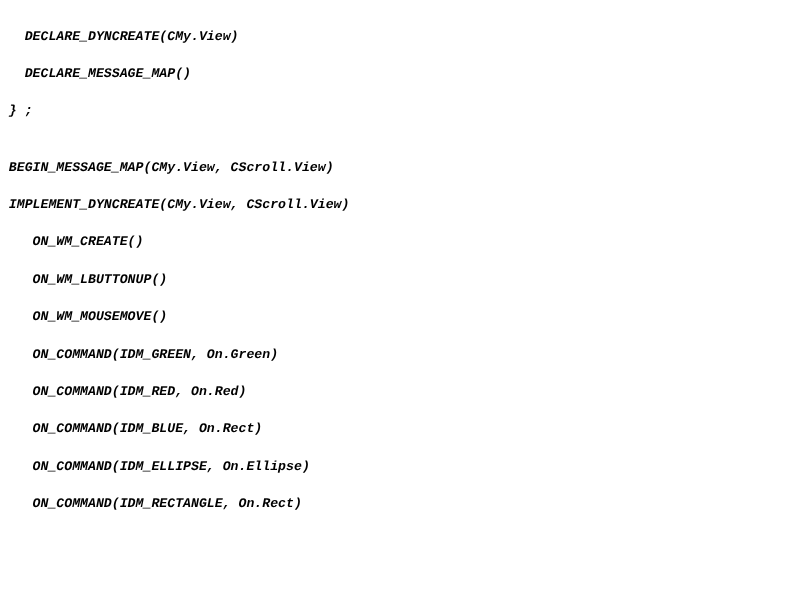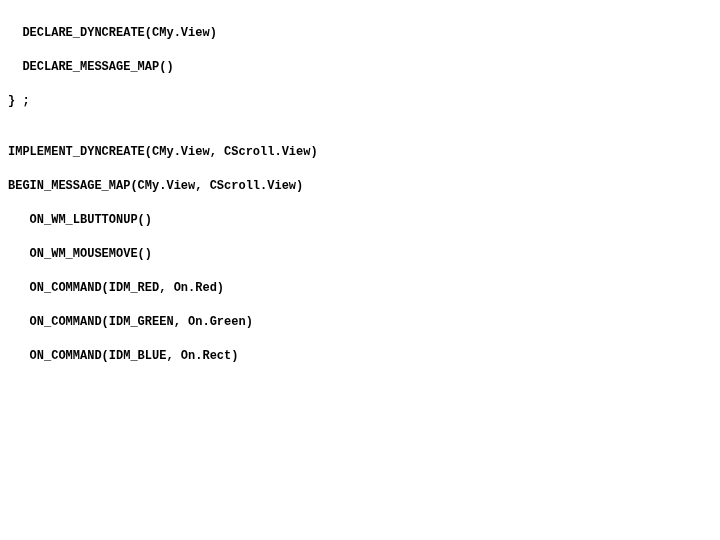--- a/index.html
+++ b/index.html
@@ -13,37 +13,41 @@
     line-height: 17px;
     color: #000000;
     font-weight: bold;
   }
   .page {
     padding: 8px 0 0 8px;
     white-space: pre;
   }
   .line {
     display: block;
+    font-style: italic;
   }
 </style>
 </head>
 <body>
 
 <div class="page">
 <span class="line">  DECLARE_DYNCREATE(CMy.View)</span>
 <span class="line">  DECLARE_MESSAGE_MAP()</span>
 <span class="line">} ;</span>
 <span class="line"></span>
+<span class="line">BEGIN_MESSAGE_MAP(CMy.View, CScroll.View)</span>
 <span class="line">IMPLEMENT_DYNCREATE(CMy.View, CScroll.View)</span>
-<span class="line">BEGIN_MESSAGE_MAP(CMy.View, CScroll.View)</span>
+<span class="line">   ON_WM_CREATE()</span>
 <span class="line">   ON_WM_LBUTTONUP()</span>
 <span class="line">   ON_WM_MOUSEMOVE()</span>
+<span class="line">   ON_COMMAND(IDM_GREEN, On.Green)</span>
 <span class="line">   ON_COMMAND(IDM_RED, On.Red)</span>
-<span class="line">   ON_COMMAND(IDM_GREEN, On.Green)</span>
 <span class="line">   ON_COMMAND(IDM_BLUE, On.Rect)</span>
+<span class="line">   ON_COMMAND(IDM_ELLIPSE, On.Ellipse)</span>
+<span class="line">   ON_COMMAND(IDM_RECTANGLE, On.Rect)</span>
 
 
 
 
 
 
 
 </div>
 
 </body></html>

